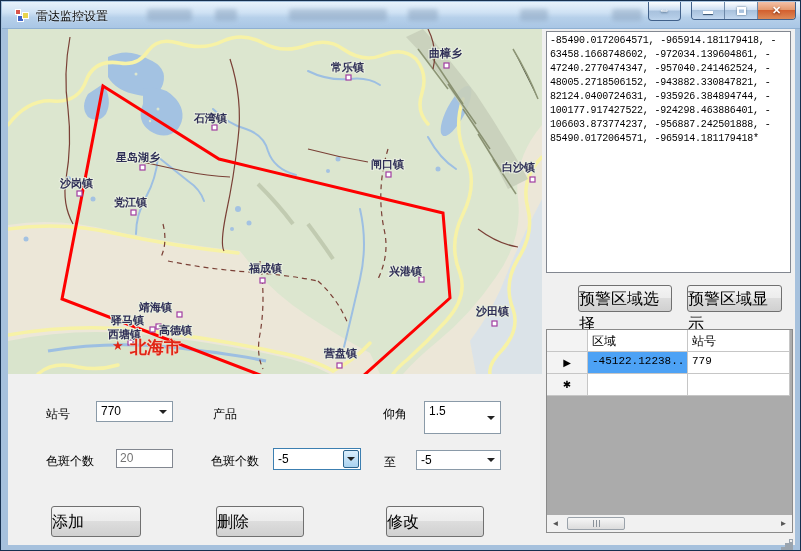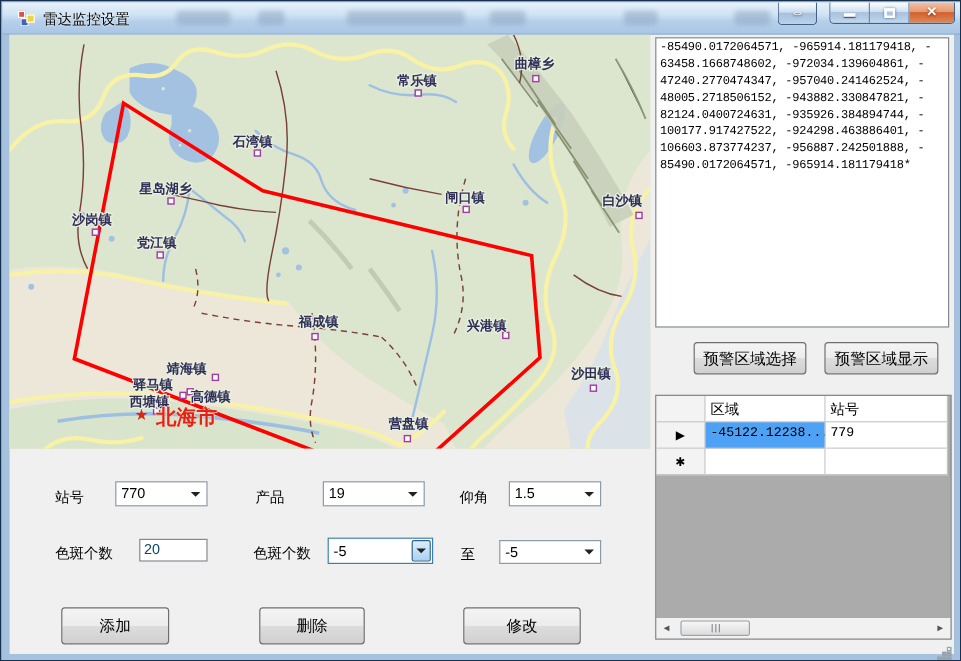--- a/index.html
+++ b/index.html
@@ -39,21 +39,21 @@
   .town-label{ font-family:"Liberation Sans",sans-serif; font-size:11px; fill:#2e2e56; font-weight:bold;
     paint-order:stroke; stroke:#e9efdf; stroke-width:2px; }
   .town-marker{ fill:#ffffff; stroke:#a13da1; stroke-width:1.2; }
   .city-label{ font-size:17px; font-weight:bold; fill:#e02515; paint-order:stroke; stroke:#f2d8c8; stroke-width:1px; }
   .city-star{ font-size:13px; fill:#e02515; }
 
   
   .coords-box{ position:absolute; left:538px; top:2px; width:245px; height:242px; background:#fff; border:1px solid #828790;
     font-family:"Liberation Mono",monospace; font-size:10px; letter-spacing:-0.2px; line-height:14px; padding:2px 1px 2px 3px;
     white-space:pre; overflow:hidden; color:#000; }
-  .win-btn{ position:absolute; border:1px solid #707070; border-radius:3px; font-size:13px; color:#000; text-align:center;
+  .win-btn{ position:absolute; border:1px solid #707070; border-radius:3px; font-size:16px; color:#000; 
     background:linear-gradient(to bottom,#f4f4f4 0%,#ececec 50%,#dddddd 50%,#d0d0d0 100%); }
   .btn-select{ left:570px; top:256px; width:94px; height:27px; line-height:25px; }
   .btn-display{ left:679px; top:256px; width:95px; height:27px; line-height:25px; }
 
   
   .grid{ position:absolute; left:538px; top:300px; width:247px; height:204px; border:1px solid #8a8a8a; background:#ababab; }
   .grid-row{ display:flex; height:22px; }
   .gc{ border-right:1px solid #c6c6c6; border-bottom:1px solid #c6c6c6; background:#fff; font-size:12px; color:#000;
     padding:3px 4px 0 4px; overflow:hidden; white-space:nowrap; }
   .gc.rowhead{ width:41px; background:#f3f3f3; text-align:center; font-size:10px; padding-top:5px; }
@@ -65,21 +65,21 @@
   .grid-filler{ height:120px; background:#ababab; }
   .hscroll{ position:absolute; left:0; bottom:0; width:245px; height:17px; background:#f1f1f1; display:flex; align-items:center; }
   .hs-arrow{ width:17px; height:17px; font-size:8px; color:#555; text-align:center; line-height:17px; }
   .hs-arrow.right{ position:absolute; right:0; }
   .hs-thumb{ position:absolute; left:20px; width:58px; height:13px; top:2px; border:1px solid #9aa2aa; border-radius:2px;
     background:linear-gradient(to bottom,#f6f6f6,#dcdcdc); display:flex; align-items:center; justify-content:center; gap:2px; }
   .hs-thumb i{ display:block; width:1px; height:7px; background:#8a929a; }
 
   
   .flabel{ position:absolute; font-size:12px; color:#000; }
-  .tbox{ position:absolute; background:#fff; border:1px solid #828790; font-size:12px; padding:1px 3px; color:#0c4a6e; }
+  .tbox{ position:absolute; background:#fff; border:1px solid #828790; font-size:12px; padding:1px 3px; color:#737373; }
   .combo{ position:absolute; background:#fff; border:1px solid #8a9aa8; font-size:12px; color:#000; }
   .combo .val{ position:absolute; left:4px; top:2px; }
   .combo .cbtn{ position:absolute; right:1px; top:1px; bottom:1px; width:16px; display:flex; align-items:center; justify-content:center; }
   .combo .arr{ width:0; height:0; border-left:4px solid transparent; border-right:4px solid transparent; border-top:4px solid #222; }
   .combo.focused{ border:1px solid #3c7fb1; }
   .combo.focused .val{ top:3px; }
   .combo.focused .cbtn{ background:linear-gradient(to bottom,#dbeefc,#a9d2f0); border:1px solid #2c628b; border-radius:2px; }
 
   .resize-grip{ position:absolute; right:3px; bottom:3px; width:2px; height:2px; background:transparent;
     box-shadow:0 0 0 1px #9aa4ae, -4px 4px 0 1px #9aa4ae, 0 4px 0 1px #9aa4ae, -8px 8px 0 1px #9aa4ae, -4px 8px 0 1px #9aa4ae, 0 8px 0 1px #9aa4ae; }
@@ -280,28 +280,22 @@
     </div>
 
     <div class="flabel" style="left:38px;top:377px;">站号</div>
     <div class="combo" style="left:88px;top:372px;width:77px;height:21px;">
       <span class="val">770</span>
       <span class="cbtn">
           <span class="arr"></span>
         </span>
     </div>
     <div class="flabel" style="left:205px;top:377px;">产品</div>
-    <div class="combo" style="left:261px;top:372px;width:85px;height:21px;">
-      <span class="val">19</span>
-      <span class="cbtn">
-          <span class="arr"></span>
-        </span>
-    </div>
     <div class="flabel" style="left:375px;top:377px;">仰角</div>
-    <div class="combo" style="left:416px;top:372px;width:77px;height:21px;">
+    <div class="combo" style="left:416px;top:372px;width:77px;height:33px;">
       <span class="val">1.5</span>
       <span class="cbtn">
           <span class="arr"></span>
         </span>
     </div>
 
     <div class="flabel" style="left:38px;top:424px;">色斑个数</div>
     <div class="tbox" style="left:108px;top:420px;width:57px;height:19px;">20</div>
     <div class="flabel" style="left:203px;top:424px;">色斑个数</div>
     <div class="combo focused" style="left:265px;top:419px;width:88px;height:22px;">

